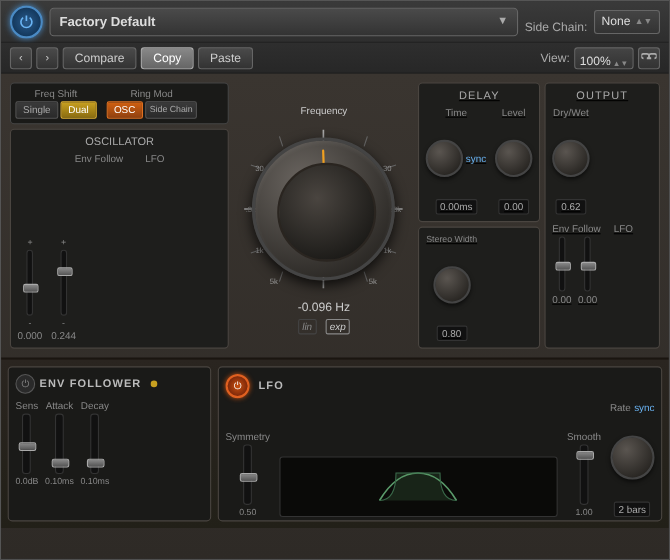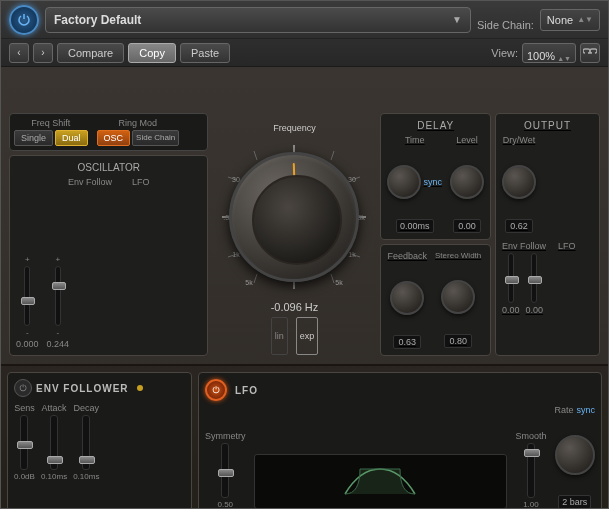--- a/index.html
+++ b/index.html
@@ -189,21 +189,20 @@
       flex-direction: column;
       overflow: hidden;
     }
 
     
     .top-section {
       display: flex;
       height: 291px;
       padding: 8px;
       gap: 6px;
-      margin-top: 38px;
     }
 
     
     .left-panel {
       width: 200px;
       display: flex;
       flex-direction: column;
       gap: 4px;
     }
 
@@ -317,23 +316,24 @@
       top: 0;
       left: 50%;
       transform: translateX(-50%);
       color: #ccc;
       font-size: 9px;
     }
     .lin-exp-btn {
       color: #888;
       font-size: 9px;
       cursor: pointer;
-      padding: 13px 3px;
+      padding: 1px 3px;
       border: 1px solid #444;
       border-radius: 2px;
+      font-style: italic;
     }
     .lin-exp-btn.active { color: #ccc; border-color: #888; }
 
     .section-title {
       color: #aaa;
       font-size: 10px;
       text-align: center;
       margin-bottom: 4px;
       letter-spacing: 1px;
     }
@@ -750,25 +750,20 @@
                 <div class="tiny-label">Level</div>
                 <div class="small-knob"></div>
                 <div class="tiny-value">0.00</div>
               </div>
             </div>
           </div>
 
           <div class="delay-lower">
             <div class="delay-controls">
               <div class="knob-group">
-                <div class="tiny-label">Feedback</div>
-                <div class="small-knob"></div>
-                <div class="tiny-value">0.63</div>
-              </div>
-              <div class="knob-group">
                 <div class="tiny-label" style="font-size:8px;">Stereo Width</div>
                 <div class="small-knob"></div>
                 <div class="tiny-value">0.80</div>
               </div>
             </div>
           </div>
         </div>
 
         <div class="output-right">
           <div class="section-title">OUTPUT</div>

